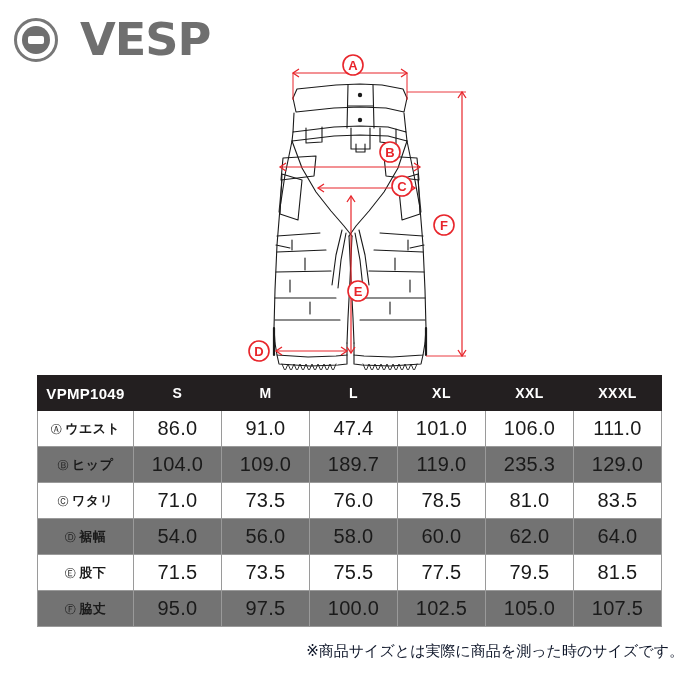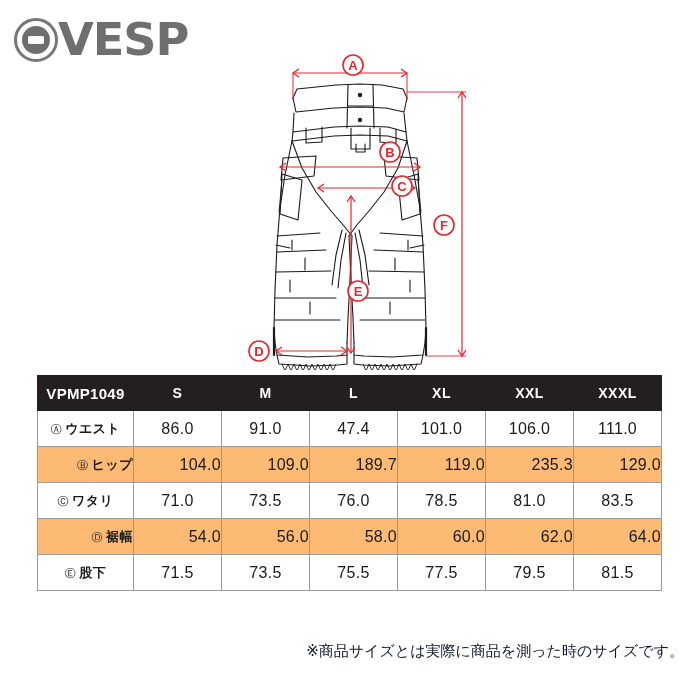--- a/index.html
+++ b/index.html
@@ -16,21 +16,21 @@
     color: #1a1a1a;
   }
 
   
   #logo {
     position: absolute;
     left: 14px;
     top: 18px;
     display: flex;
     align-items: center;
-    gap: 0;
+    gap: 22px;
   }
   #logo .mark {
     width: 44px;
     height: 44px;
     border-radius: 50%;
     border: 3px solid #777777;
     box-sizing: border-box;
     position: relative;
     background: #ffffff;
   }
@@ -93,38 +93,37 @@
     font-size: 14px;
     letter-spacing: 0.5px;
     border-color: #231f20;
     height: 34px;
   }
   #size-table thead th.model {
     font-size: 15px;
     letter-spacing: 0.3px;
   }
   #size-table tbody tr.alt td {
-    background: #fdba74;
-    text-align: right;
+    background: #737373;
   }
   #size-table tbody tr td {
     background: #ffffff;
   }
   #size-table td.rowlabel {
     font-size: 13px;
     font-weight: 700;
     letter-spacing: 0.5px;
   }
   #size-table td.rowlabel .mk {
     font-size: 11px;
     margin-right: 3px;
     font-weight: normal;
   }
   #size-table td.val {
-    font-size: 16px;
+    font-size: 20px;
     letter-spacing: 0.3px;
   }
   col.c0 { width: 96px; }
   col.cx { width: 88px; }
 
   
   #notes {
     position: absolute;
     right: 16px;
     top: 641px;
@@ -329,18 +328,27 @@
     </tr>
     <tr>
       <td class="rowlabel"><span class="mk">Ⓔ</span><span>股下</span></td>
       <td class="val">71.5</td>
       <td class="val">73.5</td>
       <td class="val">75.5</td>
       <td class="val">77.5</td>
       <td class="val">79.5</td>
       <td class="val">81.5</td>
     </tr>
+    <tr class="alt">
+      <td class="rowlabel"><span class="mk">Ⓕ</span><span>脇丈</span></td>
+      <td class="val">95.0</td>
+      <td class="val">97.5</td>
+      <td class="val">100.0</td>
+      <td class="val">102.5</td>
+      <td class="val">105.0</td>
+      <td class="val">107.5</td>
+    </tr>
   </tbody>
 </table>
 
 <div id="notes">
   <div>※商品サイズとは実際に商品を測った時のサイズです。</div>
 </div>
 
 </body></html>

